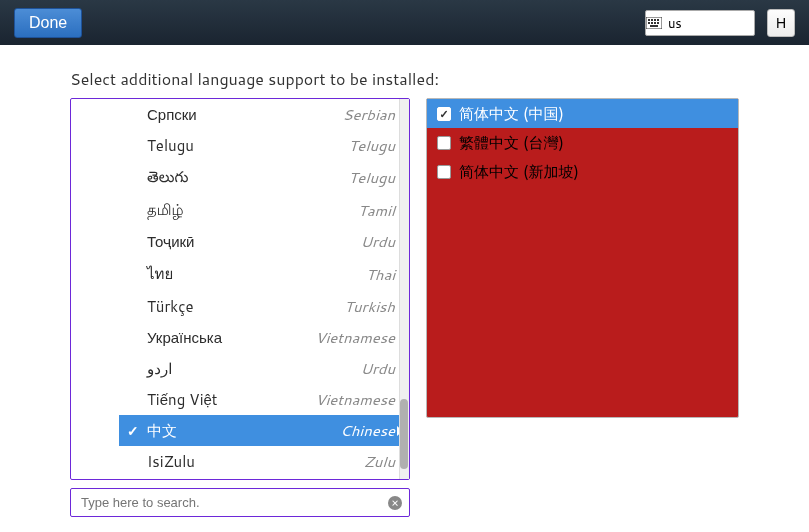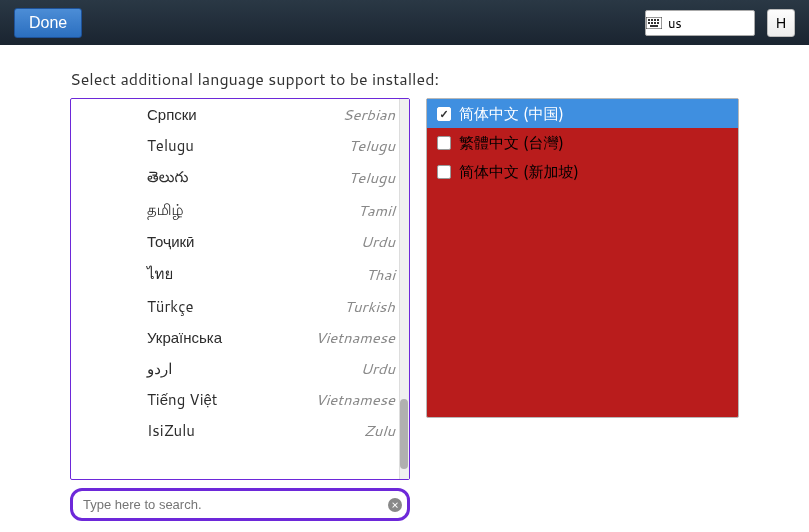--- a/index.html
+++ b/index.html
@@ -24,21 +24,21 @@
 .lang-row .english { flex: 1; text-align: right; font-style: italic; color: #888; font-size: 15px; }
 .lang-row.selected { background: #3f8fe0; color: #fff; }
 .lang-row.selected .native { color: #fff; }
 .lang-row.selected .english { color: #fff; }
 .lang-row.selected::before { content: "✓"; position: absolute; left: 8px; font-size: 14px; font-weight: bold; }
 .lang-row.selected::after { content: ""; position: absolute; right: 6px; width: 0; height: 0; border-left: 6px solid #fff; border-top: 5px solid transparent; border-bottom: 5px solid transparent; }
 .scrollbar-track { position: absolute; right: 0; top: 0; width: 10px; height: 100%; background: #f0f0f0; border-left: 1px solid #ddd; }
 .scrollbar-thumb { position: absolute; right: 1px; width: 8px; background: #b0b0b0; border-radius: 4px; top: 300px; height: 70px; }
 
 .search-wrap { margin-top: 8px; padding: 0; }
-.search-box { width: 100%; border: 3px solid #6d28d9; border-radius: 12px; padding: 6px 28px 6px 10px; font-size: 13px; color: #999; position: relative; }
+.search-box { width: 100%; border: 1px solid #6d28d9; border-radius: 2px; padding: 6px 28px 6px 10px; font-size: 13px; color: #999; position: relative; }
 .search-container { position: relative; }
 .clear-icon { position: absolute; right: 8px; top: 50%; transform: translateY(-50%); width: 14px; height: 14px; background: #888; border-radius: 50%; display: flex; align-items: center; justify-content: center; cursor: pointer; }
 .clear-icon::after { content: "×"; color: #fff; font-size: 12px; line-height: 1; }
 
 .locale-panel { flex: 1; border: 1px solid #b8b8b8; border-radius: 2px; background: #b91c1c; height: 320px; }
 .locale-row { display: flex; align-items: center; padding: 4px 10px; font-size: 15px; gap: 8px; cursor: pointer; }
 .locale-row.selected { background: #3f8fe0; color: #fff; }
 .cb { width: 14px; height: 14px; border: 1px solid #999; border-radius: 2px; background: #fff; display: inline-flex; align-items: center; justify-content: center; flex-shrink: 0; }
 .locale-row.selected .cb { border-color: #fff; }
 .cb.checked::after { content: "✓"; font-size: 11px; color: #333; font-weight: bold; }
@@ -110,20 +110,24 @@
               <span class="english">Vietnamese</span>
             </div>
             <div class="lang-row">
               <span class="native">اردو</span>
               <span class="english">Urdu</span>
             </div>
             <div class="lang-row">
               <span class="native">Tiếng Việt</span>
               <span class="english">Vietnamese</span>
             </div>
+            <div class="lang-row selected">
+              <span class="native">中文</span>
+              <span class="english">Chinese</span>
+            </div>
             <div class="lang-row">
               <span class="native">IsiZulu</span>
               <span class="english">Zulu</span>
             </div>
             <div class="scrollbar-track">
             <div class="scrollbar-thumb"></div>
           </div>
         </div>
       </div>
       <div class="search-wrap">

